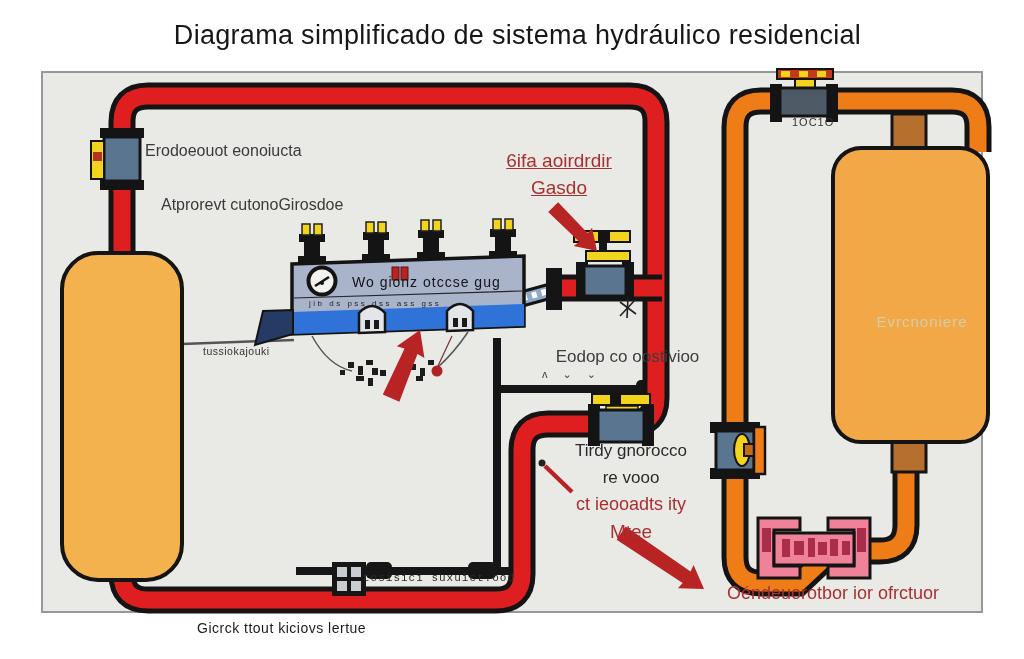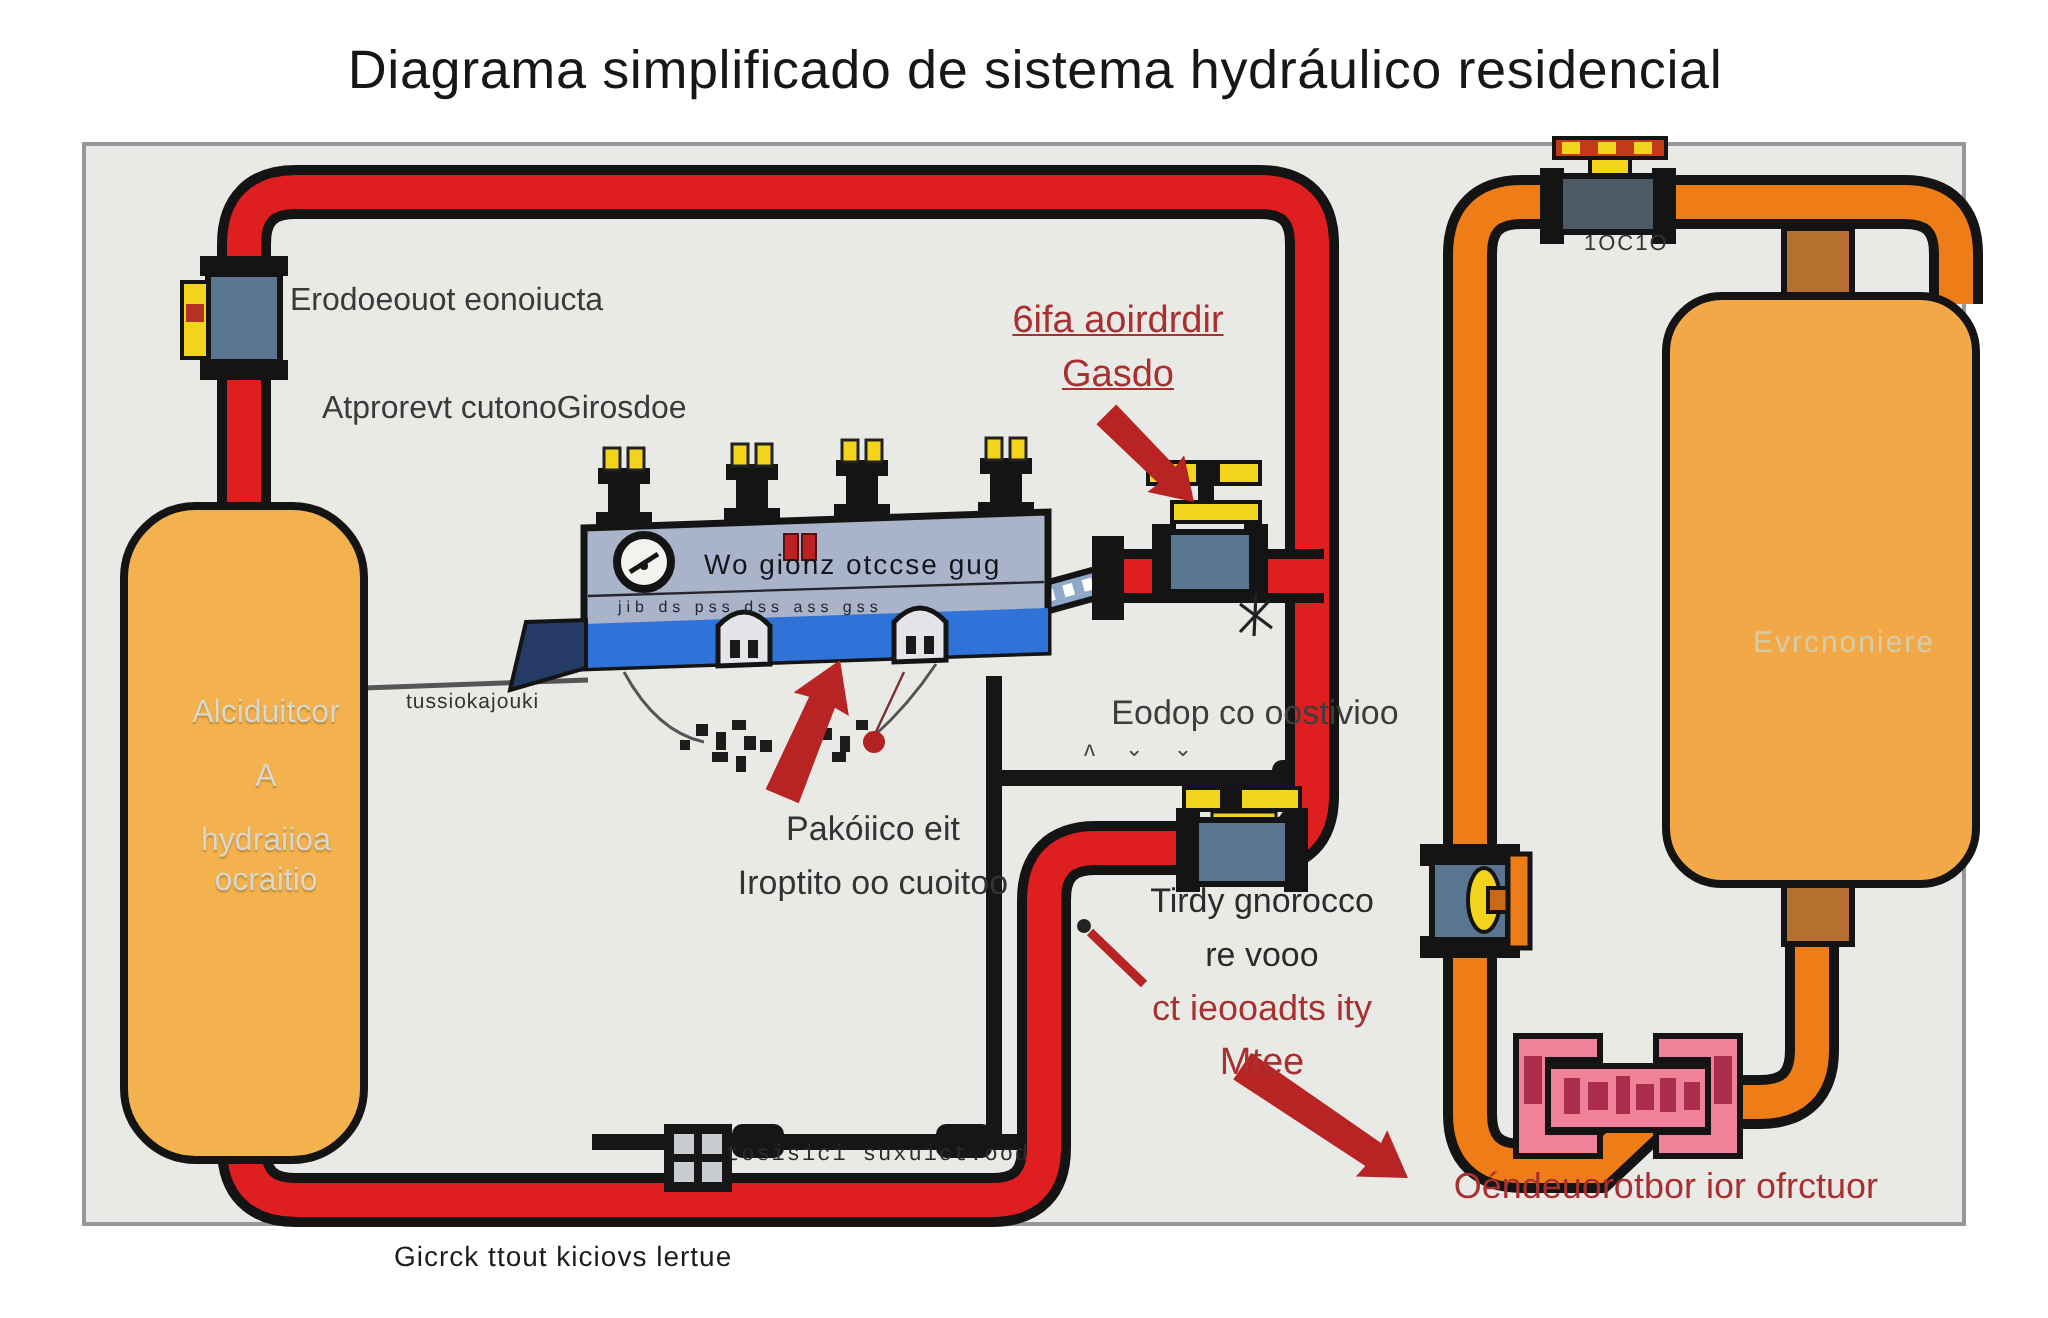--- a/index.html
+++ b/index.html
@@ -247,42 +247,32 @@
 
 <div class="lbl" id="t-hot">
   <div>6ifa aoirdrdir</div>
   <div>Gasdo</div>
 </div>
 
 <div class="lbl" id="t-supply">tussiokajouki</div>
 <div class="lbl" id="t-mrow1">Wo gionz otccse gug</div>
 <div class="lbl" id="t-mrow2">jib ds pss dss ass gss</div>
 
-<div class="lbl" id="t-press">
-  <div>Pakóiico eit</div>
-  <div>Iroptito oo cuoitoo</div>
-</div>
 
 <div class="lbl" id="t-outlet">Eodop co oostivioo</div>
 <div class="lbl" id="t-outletmarks">ʌ ⌄ ⌄</div>
 
 <div class="lbl" id="t-vblock">
   <div class="b">Tirdy gnorocco</div>
   <div class="b">re vooo</div>
   <div class="r">ct ieooadts ity</div>
   <div class="r2">Mtee</div>
 </div>
 
 <div class="lbl" id="t-meter">Oéndeuorotbor ior ofrctuor</div>
 <div class="lbl" id="t-return">tosisici suxuict.ood</div>
 <div class="lbl" id="t-caption">Gicrck ttout kiciovs lertue</div>
 <div class="lbl" id="t-v1oc1o">1OC1O</div>
 
-<div class="lbl" id="t-tankL">
-  <div>Alciduitcor</div>
-  <div>A</div>
-  <div style="margin-bottom:2px;">hydraiioa</div>
-  <div>ocraitio</div>
-</div>
 
 <div class="lbl" id="t-tankR">Evrcnoniere</div>
 
 </div>
 
 </body></html>

